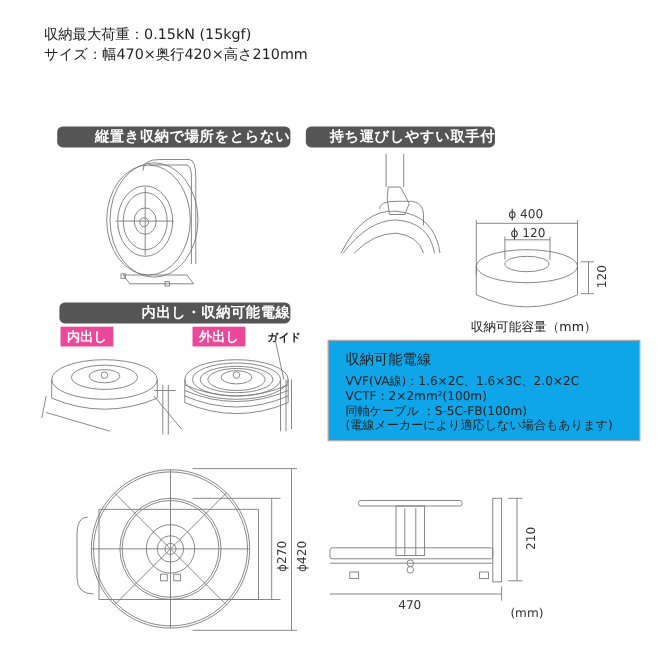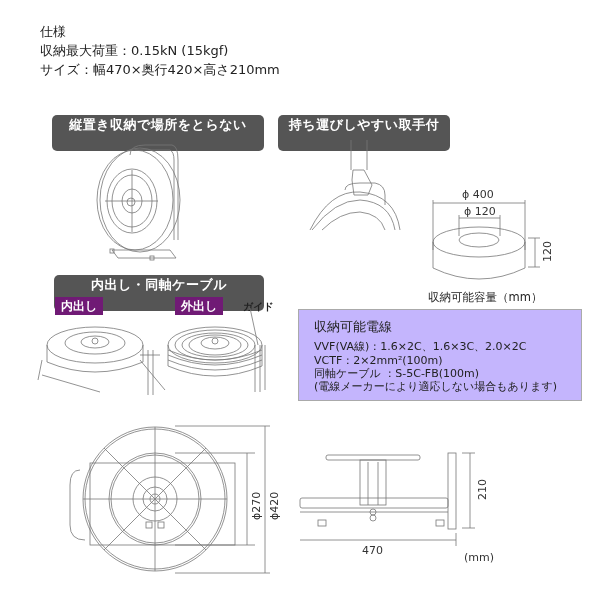--- a/index.html
+++ b/index.html
@@ -2,44 +2,43 @@
 <html><head>
 <meta charset="utf-8">
 <style>
   html, body { margin:0; padding:0; background:#fff; }
   body { width:600px; height:600px; position:relative; overflow:hidden;
          font-family:"DejaVu Sans", "Liberation Sans", sans-serif; color:#222; }
   .abs { position:absolute; }
   .spec { left:40px; top:22px; font-size:13px; line-height:19px; color:#222; }
   .spec div { white-space:nowrap; }
   .pill { position:absolute; background:#555; color:#fff; border-radius:5px;
-          font-size:13px; font-weight:bold; height:36px; line-height:19px;
-          text-align:center; white-space:nowrap; letter-spacing:0.5px; }
-  .tag { position:absolute; background:#701a75; color:#fff; font-size:12px; font-weight:bold;
+          font-size:13px; font-weight:bold; height:19px; line-height:19px;
+          text-align:right; white-space:nowrap; letter-spacing:0.5px; }
+  .tag { position:absolute; background:#ec4899; color:#fff; font-size:12px; font-weight:bold;
          height:18px; line-height:18px; text-align:center; padding:0 6px; }
   .label { position:absolute; font-size:11px; color:#222; white-space:nowrap; }
   .box { position:absolute; left:298px; top:309px; width:282px; height:90px;
-         border:1px solid #aaa; background:#c4b5fd; }
+         border:1px solid #aaa; background:#0ea5e9; }
   .box .t { position:absolute; left:15px; top:8px; font-size:13px; }
   .box .l { position:absolute; left:15px; font-size:11px; white-space:nowrap; line-height:13px; }
   svg { position:absolute; left:0; top:0; }
   .dim { font-size:11px; fill:#333; font-family:"DejaVu Sans", sans-serif; }
 </style>
 </head>
 <body>
 
 <div class="abs spec">
-  <div>仕様</div>
   <div>収納最大荷重：0.15kN (15kgf)</div>
   <div>サイズ：幅470×奥行420×高さ210mm</div>
 </div>
 
 <div class="pill" style="left:52px;top:115px;width:212px;">縦置き収納で場所をとらない</div>
 <div class="pill" style="left:278px;top:115px;width:172px;">持ち運びしやすい取手付</div>
-<div class="pill" style="left:54px;top:275px;width:210px;">内出し・同軸ケーブル</div>
+<div class="pill" style="left:54px;top:275px;width:210px;">内出し・収納可能電線</div>
 
 <div class="tag" style="left:55px;top:297px;">内出し</div>
 <div class="tag" style="left:175px;top:297px;">外出し</div>
 <div class="label" style="left:243px;top:300px;font-size:10px;font-weight:bold;">ガイド</div>
 
 <svg width="600" height="600" fill="none" stroke="#777" stroke-width="0.8">
 
   <g>
     <path d="M130 155 Q130 145 145 145 L172 145 Q178 146 178 160 L178 240"></path>
     <path d="M135 150 L170 150 Q174 152 174 160 L174 240"></path>

